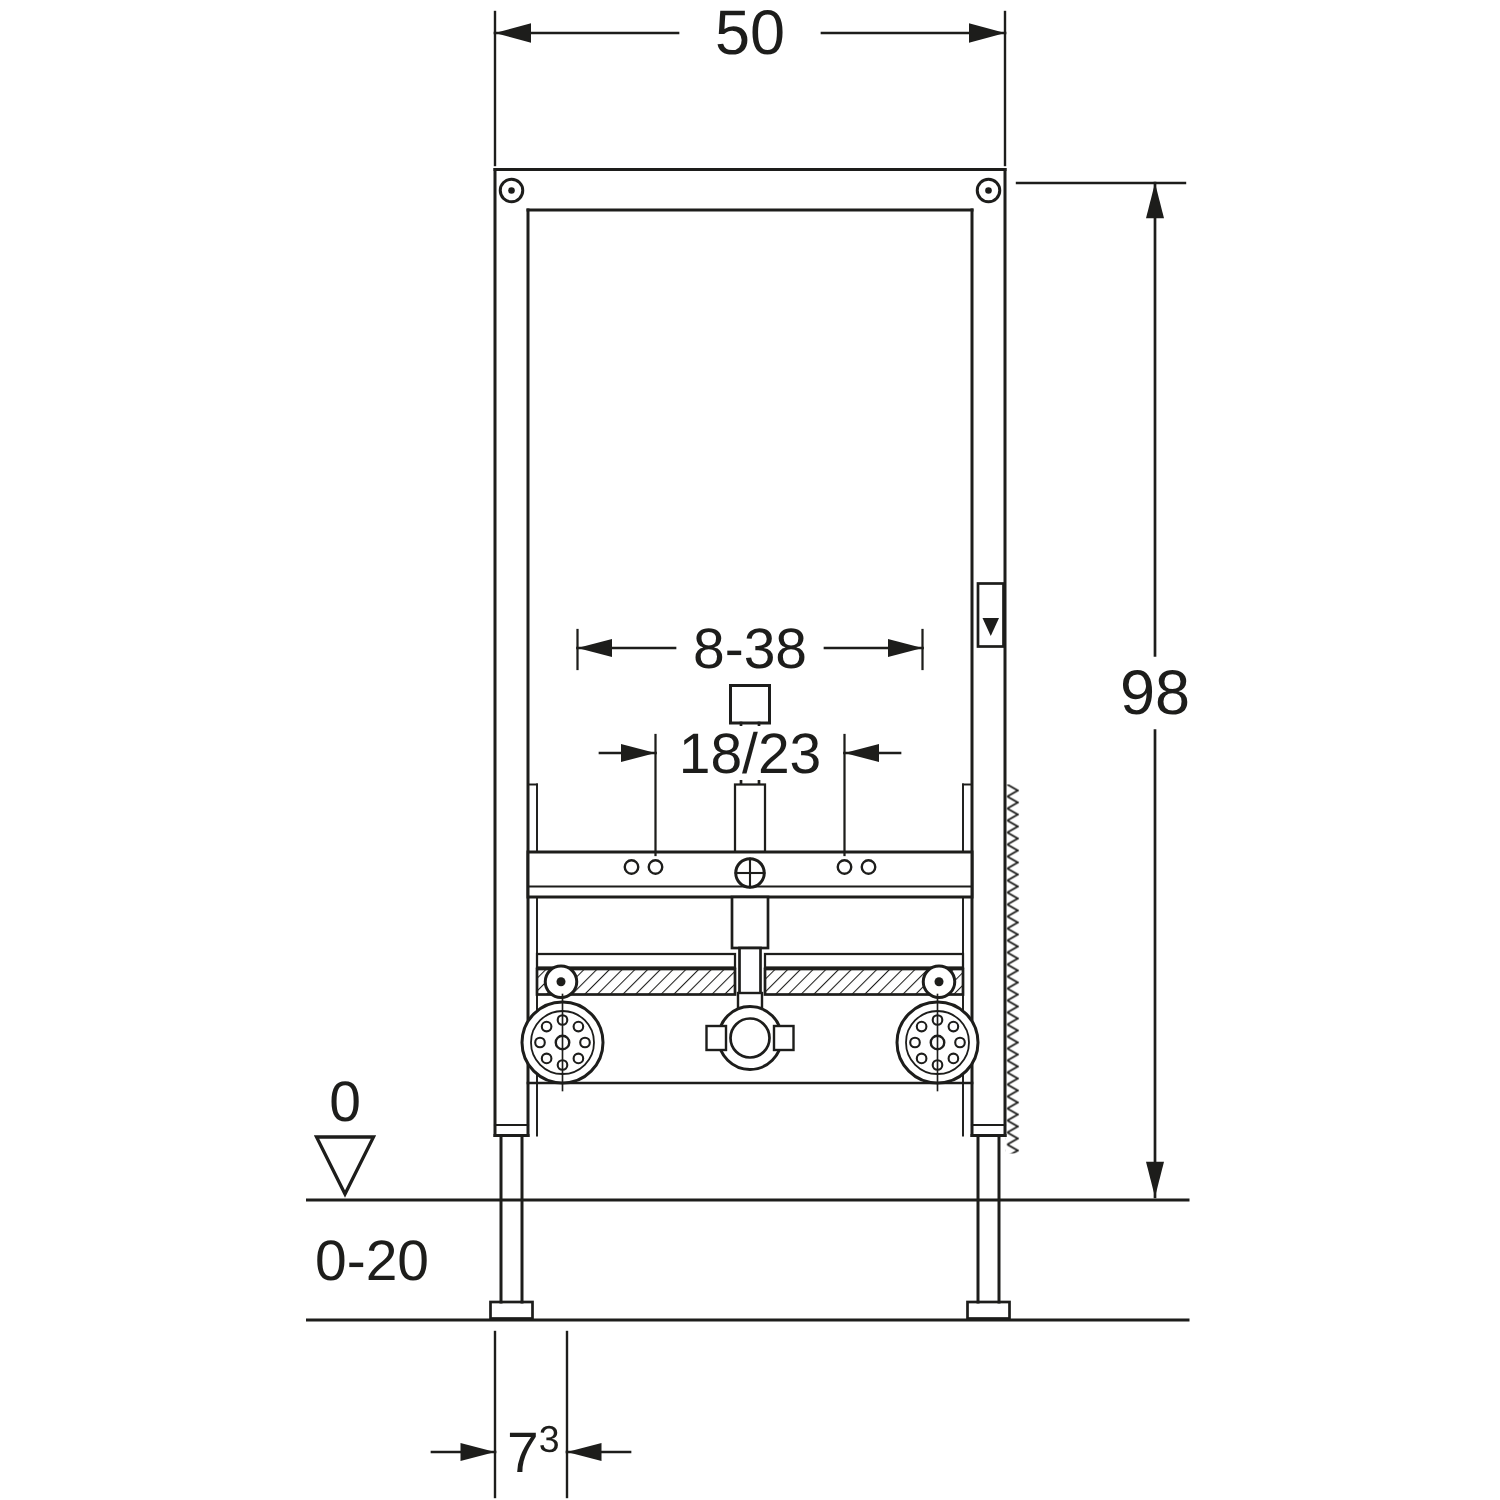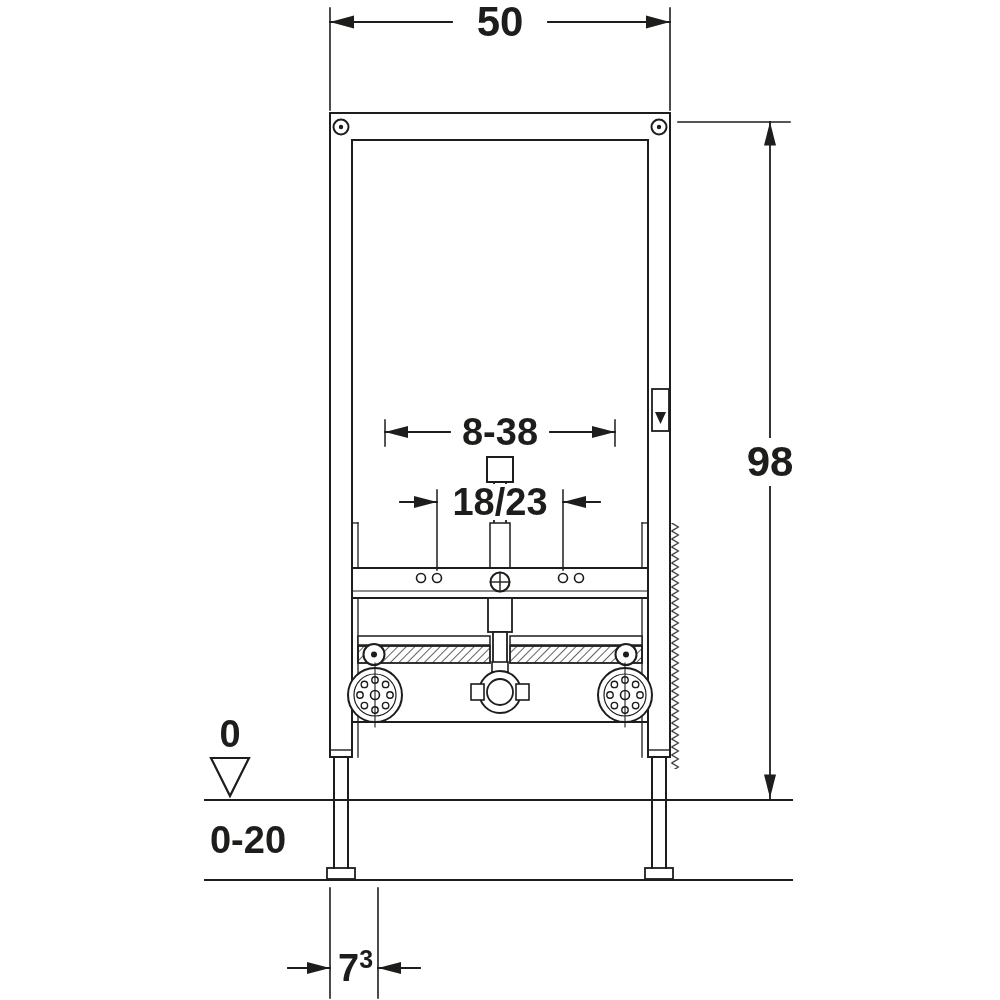--- a/index.html
+++ b/index.html
@@ -1,16 +1,16 @@
 <!DOCTYPE html>
 <html><head>
 <meta charset="utf-8">
 <style>
   html,body{margin:0;padding:0;background:#ffffff;}
-  .stage{width:994px;height:1000px;position:relative;background:#ffffff;font-weight:bold;}
+  .stage{width:994px;height:1000px;position:relative;background:#ffffff;}
   svg{display:block;}
   svg text{
     font-family:"Liberation Sans","DejaVu Sans",sans-serif;
     fill:#1d1d1b;
     stroke:none;
   }
   .dim-txt{font-size:42px;}
   .dim-txt-m{font-size:38px;}
   .sup{font-size:25px;}
 </style>

